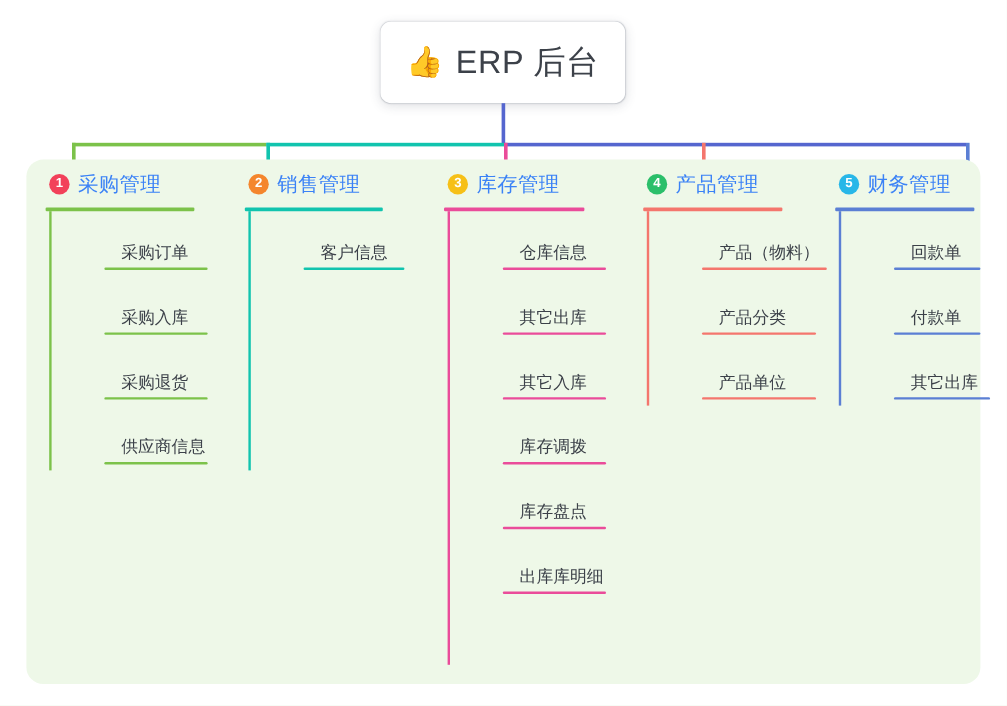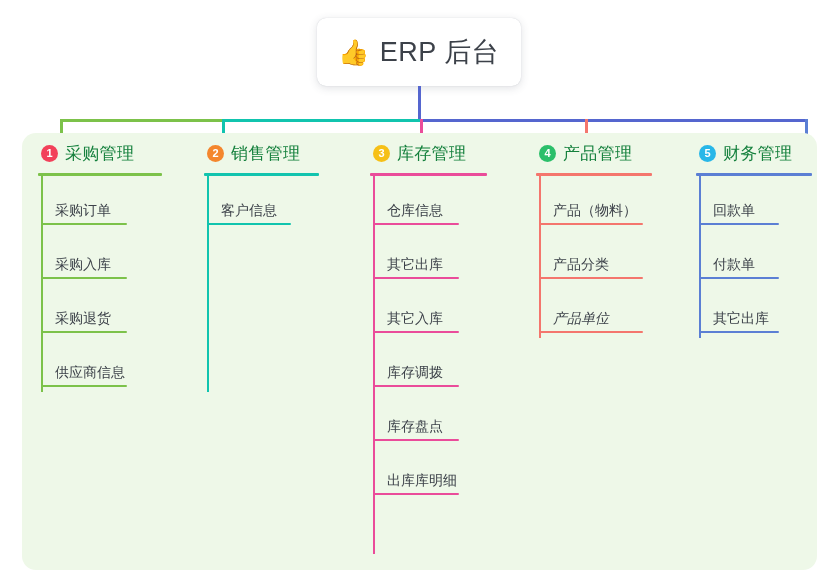--- a/index.html
+++ b/index.html
@@ -102,35 +102,36 @@
     border-radius: 50%;
     color: #ffffff;
     font-size: 11px;
     line-height: 17px;
     text-align: center;
     font-weight: 700;
     flex: 0 0 auto;
   }
   .col-title {
     font-size: 17px;
-    color: #15803d;
+    color: #3b82f6;
     white-space: nowrap;
     letter-spacing: 0.3px;
   }
 
   .col-rule {
     height: 3px;
     margin-left: 16px;
     border-radius: 1px;
   }
 
   
   .items {
     position: relative;
     padding-top: 0;
+    padding-left: 46px;
   }
   .spine {
     position: absolute;
     left: 19px;
     top: 0;
     width: 2px;
   }
   .item {
     position: relative;
     height: 54px;
@@ -296,21 +297,21 @@
               <div class="item-rule" style="background: rgb(244, 118, 109);"></div>
             </div>
           </div>
           <div class="item">
             <div class="item-inner" style="width: 104px;">
               <span class="item-label">产品分类</span>
               <div class="item-rule" style="background: rgb(244, 118, 109);"></div>
             </div>
           </div>
           <div class="item">
-            <div class="item-inner" style="width: 104px; font-style: italic;">
+            <div class="item-inner" style="width: 104px;">
               <span class="item-label">产品单位</span>
               <div class="item-rule" style="background: rgb(244, 118, 109);"></div>
             </div>
           </div>
         </div>
       </div>
       <div class="column" style="width: 137px;">
         <div class="col-head">
           <span class="badge" style="background: rgb(40, 183, 232);">5</span>
           <span class="col-title">财务管理</span>

